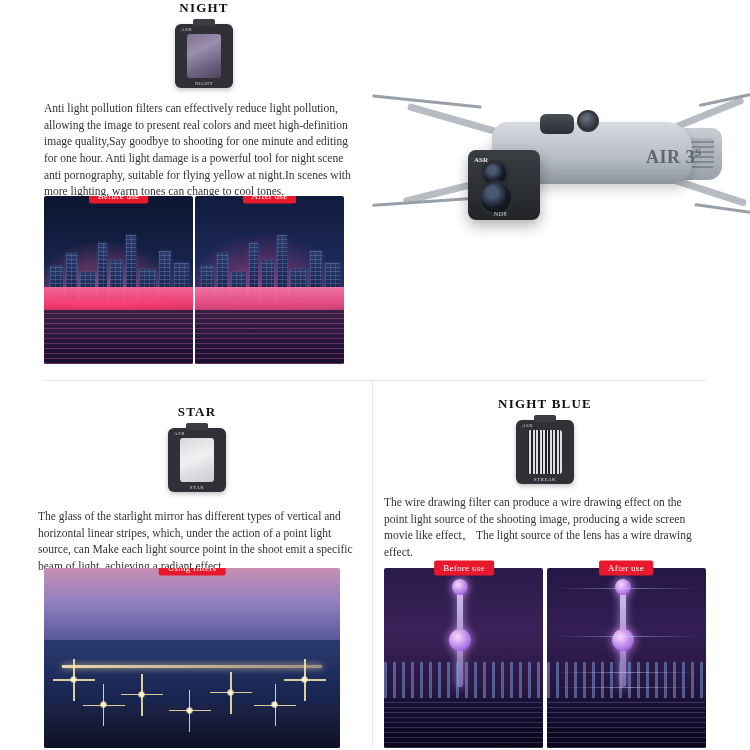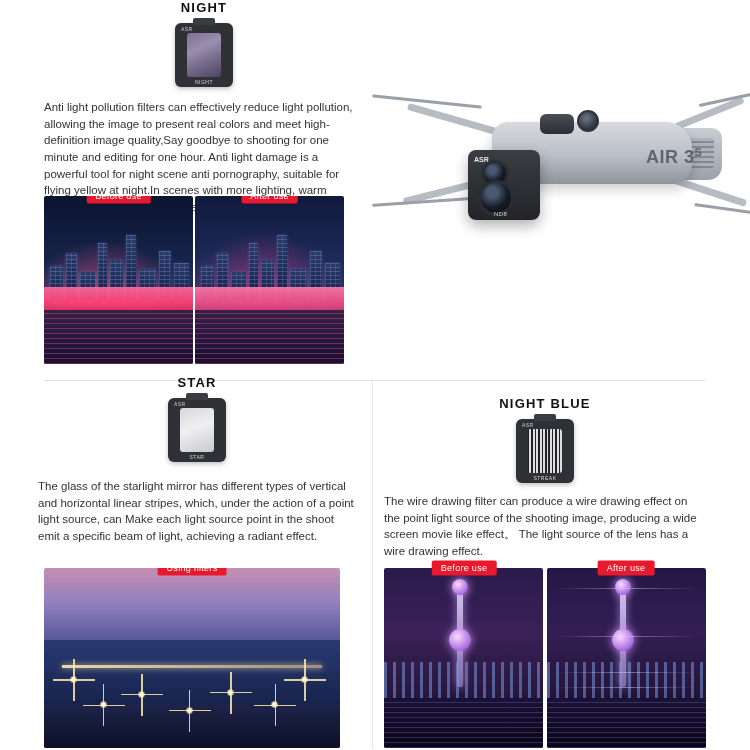--- a/index.html
+++ b/index.html
@@ -4,21 +4,21 @@
 <style>
   html,body{margin:0;padding:0;}
   body{
     width:750px;height:750px;
     background:#ffffff;
     font-family:"Liberation Sans", sans-serif;
     color:#222;
     overflow:hidden;
     position:relative;
   }
-  .page{position:relative;width:638px;height:750px;}
+  .page{position:relative;width:638px;height:750px;font-family:Liberation Serif, serif;}
 
   
   .sec-title{
     text-align:center;
     font-size:13px;
     font-weight:bold;
     letter-spacing:1.2px;
     color:#111;
   }
   .body-text{
@@ -211,21 +211,21 @@
 
   
   #divider{
     position:absolute;left:44px;top:380px;width:662px;height:1px;background:#e2e2e2;
   }
   #divider-v{
     position:absolute;left:372px;top:381px;width:1px;height:368px;background:#e8e8e8;
   }
 
   
-  #star-section{position:absolute;left:38px;top:375px;width:318px;}
+  #star-section{position:absolute;left:38px;top:404px;width:318px;}
   #star-text{margin-top:16px;width:318px;}
   #star-photo-wrap{
     position:absolute;left:44px;top:568px;width:296px;height:180px;
   }
   .star-scene{
     position:absolute;inset:0;
     background:
       radial-gradient(circle at 22% 72%, rgba(255,220,120,.55) 0 4%, rgba(0,0,0,0) 14%),
       radial-gradient(circle at 58% 66%, rgba(255,225,140,.5) 0 3%, rgba(0,0,0,0) 12%),
       linear-gradient(180deg,#c78fb3 0%, #8f7fc0 20%, #4a4e8e 45%, #26305e 62%, #141b3a 100%);

